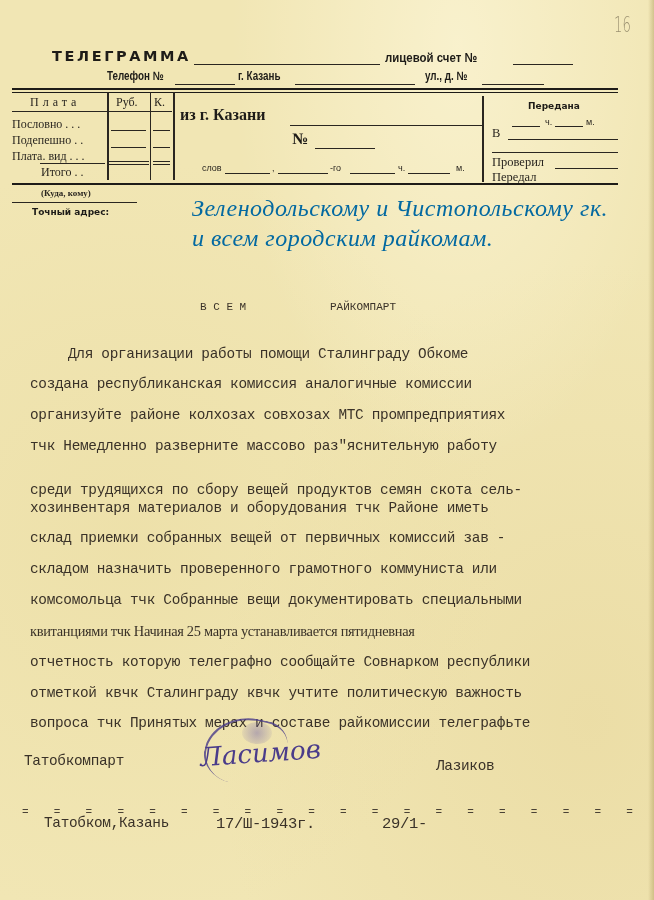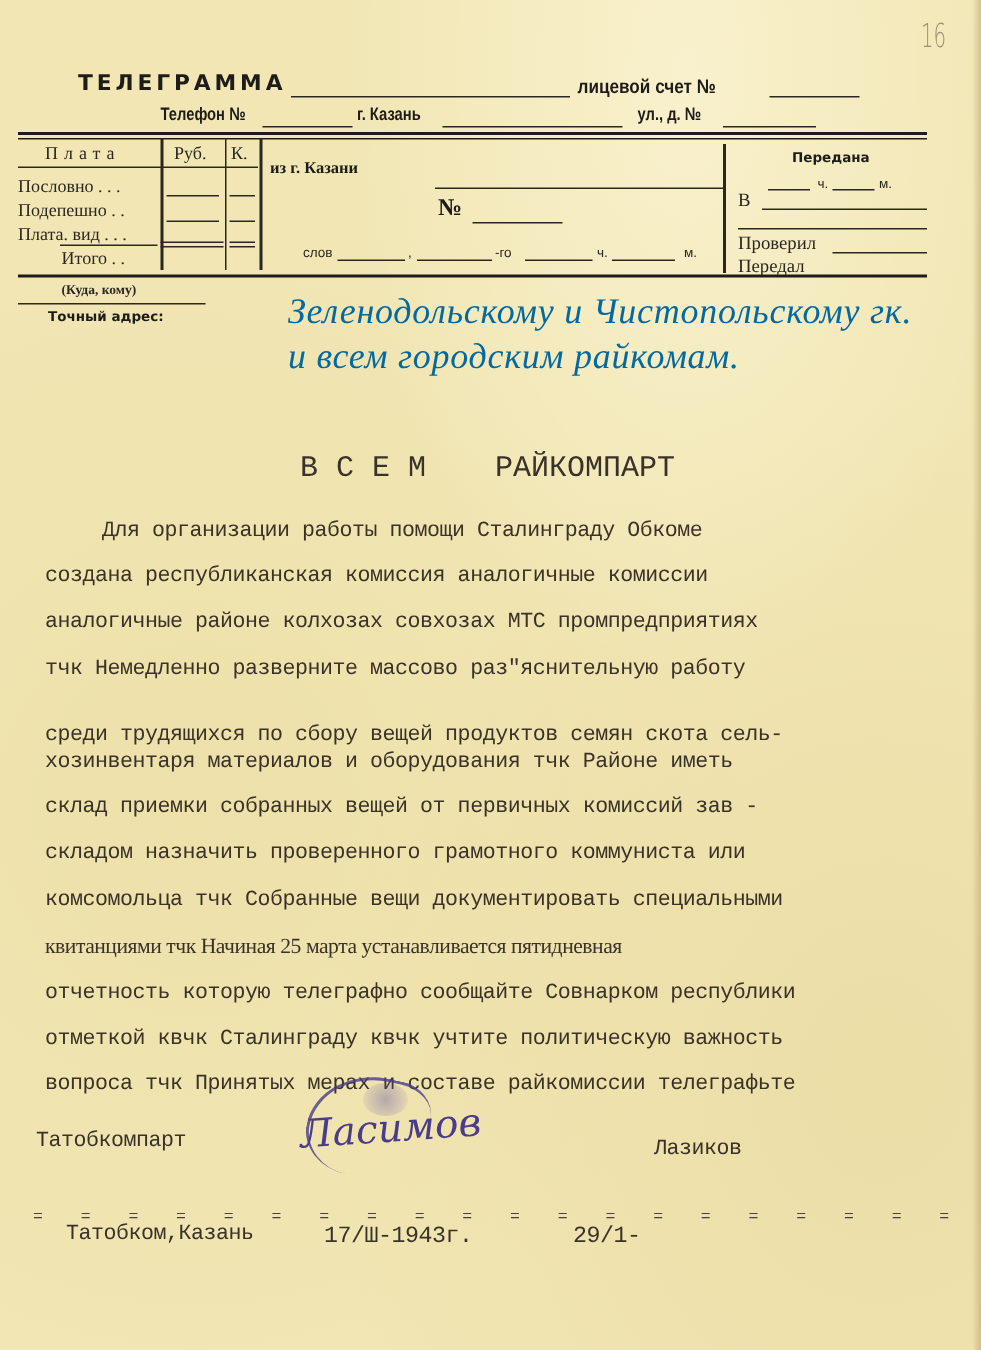--- a/index.html
+++ b/index.html
@@ -44,21 +44,21 @@
 
   
   .tbl-label { position: absolute; font-size: 12px; color: #2a2620; white-space: nowrap; }
   .tbl-head { position: absolute; font-size: 12px; letter-spacing: 4px; color: #2a2620; }
   .vline { position: absolute; width: 2px; background: #2a2620; }
   .vline.thin { width: 1px; }
   .short-line { position: absolute; height: 1px; background: #2a2620; }
 
   .iz-kazan {
     position: absolute; left: 180px; top: 106px;
-    font-family: "Liberation Serif", serif; font-weight: bold; font-size: 11px;
+    font-family: "Liberation Serif", serif; font-weight: bold; font-size: 16px;
     color: #1e1c18;
   }
   .num-sign {
     position: absolute; left: 292px; top: 130px;
     font-family: "Liberation Serif", serif; font-weight: bold; font-size: 16px; color:#1e1c18;
   }
   .small-sans {
     position: absolute; font-family: "Liberation Sans", sans-serif; font-size: 9px;
     color: #2a2620; white-space: nowrap;
   }
@@ -77,21 +77,21 @@
     color: #0369a1; font-size: 24px; letter-spacing: 0.5px; white-space: nowrap;
   }
 
   
   .tw {
     position: absolute; font-family: "Liberation Mono", monospace; font-size: 14.4px;
     color: #3a3228; white-space: nowrap; letter-spacing: -0.3px;
   }
   .heading-tw {
     position: absolute; top: 301px; font-family: "Liberation Mono", monospace;
-    font-size: 20px; color: #3a3228; white-space: nowrap;
+    font-size: 11px; color: #3a3228; white-space: nowrap;
   }
   .body-line { left: 30px; }
   .dash-row {
     position: absolute; left: 22px; top: 806px; font-family: "Liberation Mono", monospace;
     font-size: 11px; color: #4a4236; letter-spacing: 9.3px; white-space: nowrap;
   }
   .signature {
     position: absolute; left: 200px; top: 738px;
     font-family: "DejaVu Serif", serif; font-style: italic; font-size: 26px;
     color: #4a3c8a; transform: rotate(-4deg);
@@ -187,21 +187,21 @@
 <div class="tochny">Точный адрес:</div>
 
 <div class="hand" style="left:192px; top:195px;">Зеленодольскому и Чистопольскому гк.</div>
 <div class="hand" style="left:192px; top:225px;">и всем городским райкомам.</div>
 
 <div class="heading-tw" style="left:200px;">В С Е М</div>
 <div class="heading-tw" style="left:330px;">РАЙКОМПАРТ</div>
 
 <div class="tw" style="left:68px; top:346px;">Для организации работы помощи Сталинграду Обкоме</div>
 <div class="tw body-line" style="top:376px;">создана республиканская комиссия аналогичные комиссии</div>
-<div class="tw body-line" style="top:407px;">аналогичные районе колхозах совхозах МТС промпредприятиях</div>
+<div class="tw body-line" style="top:407px;">организуйте районе колхозах совхозах МТС промпредприятиях</div>
 <div class="tw body-line" style="top:438px;">тчк Немедленно разверните массово раз"яснительную работу</div>
 <div class="tw body-line" style="top:482px;">среди трудящихся по сбору вещей продуктов семян скота сель-</div>
 <div class="tw body-line" style="top:500px;">хозинвентаря материалов и оборудования тчк Районе иметь</div>
 <div class="tw body-line" style="top:530px;">склад приемки собранных вещей от первичных комиссий зав -</div>
 <div class="tw body-line" style="top:561px;">складом назначить проверенного грамотного коммуниста или</div>
 <div class="tw body-line" style="top:592px;text-align:center;">комсомольца тчк Собранные вещи документировать специальными</div>
 <div class="tw body-line" style="top:623px;font-family:Liberation Serif, serif;">квитанциями тчк Начиная 25 марта устанавливается пятидневная</div>
 <div class="tw body-line" style="top:654px;">отчетность которую телеграфно сообщайте Совнарком республики</div>
 <div class="tw body-line" style="top:685px;">отметкой квчк Сталинграду квчк учтите политическую важность</div>
 <div class="tw body-line" style="top:715px;">вопроса тчк Принятых мерах и составе райкомиссии телеграфьте</div>

